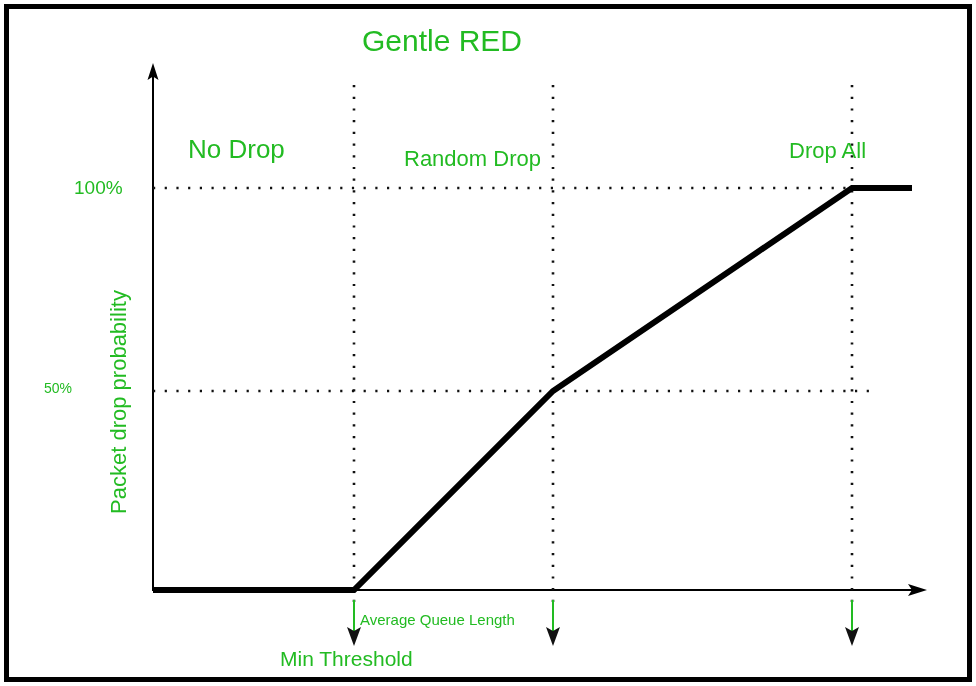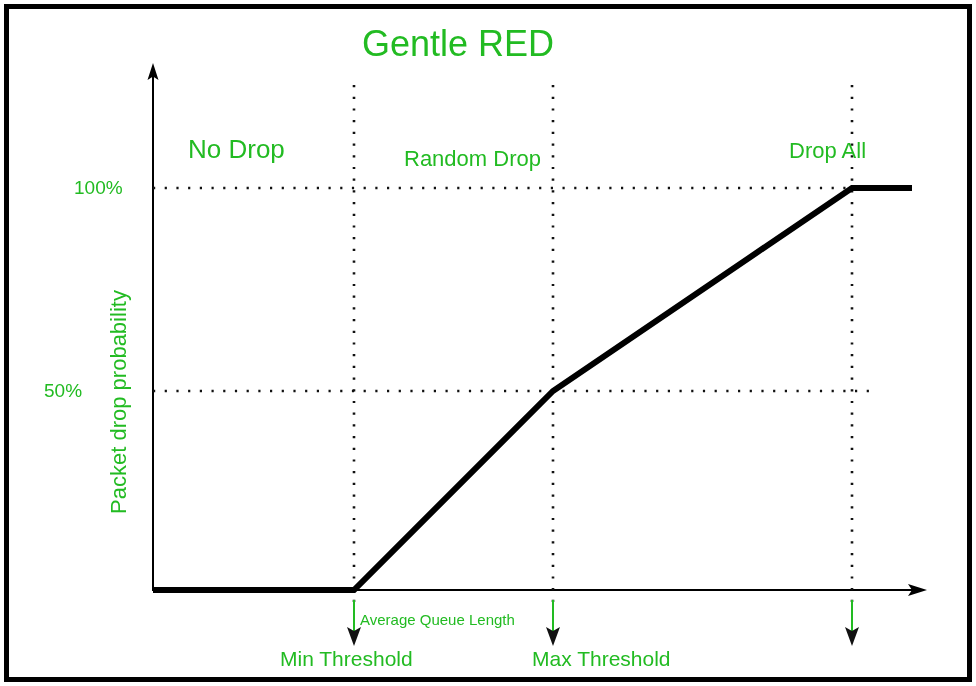--- a/index.html
+++ b/index.html
@@ -37,34 +37,33 @@
     position: absolute;
     color: #22bb22;
     white-space: nowrap;
     line-height: 1;
   }
   #chart-title {
     left: 0;
     top: 26px;
     width: 884px;
     text-align: center;
-    font-size: 36px;
+    font-size: 30px;
     color: #22bb22;
-    padding-left: 16px;
   }
   #ylabel-100 {
     left: 50px;
     top: 178px;
     font-size: 19px;
     margin-left: 24px;
   }
   #ylabel-50 {
     left: 44px;
     top: 381px;
-    font-size: 19px;
+    font-size: 14px;
   }
   #yaxis-title {
     left: -1px;
     top: 391px;
     font-size: 22px;
     transform: rotate(-90deg);
     transform-origin: 50% 50%;
     width: 240px;
     text-align: center;
   }
@@ -162,16 +161,15 @@
   <div class="lbl" id="region-no-drop">No Drop</div>
 
   <div class="lbl" id="region-random-drop">Random Drop</div>
 
   <div class="lbl" id="region-drop-all">Drop All</div>
 
   <div class="lbl" id="xlabel-aql">Average Queue Length</div>
 
   <div class="lbl" id="xlabel-min">Min Threshold</div>
 
-  <div class="lbl" id="xlabel-max">Max Threshold</div>
 
 
 </div>
 
 </body></html>

